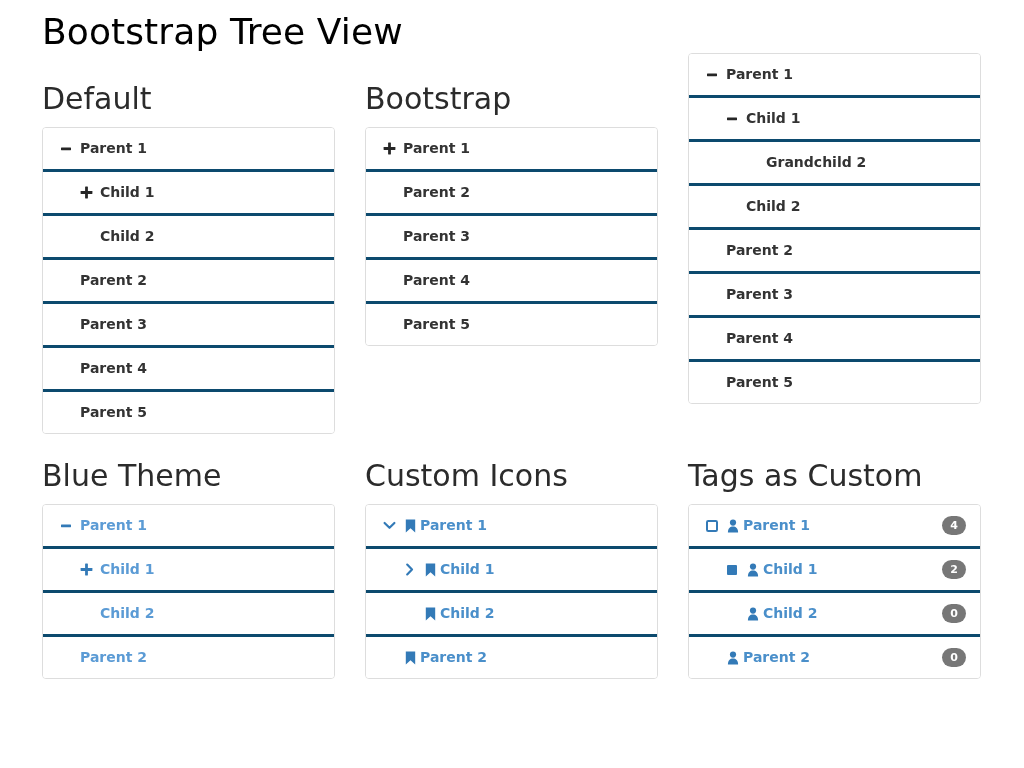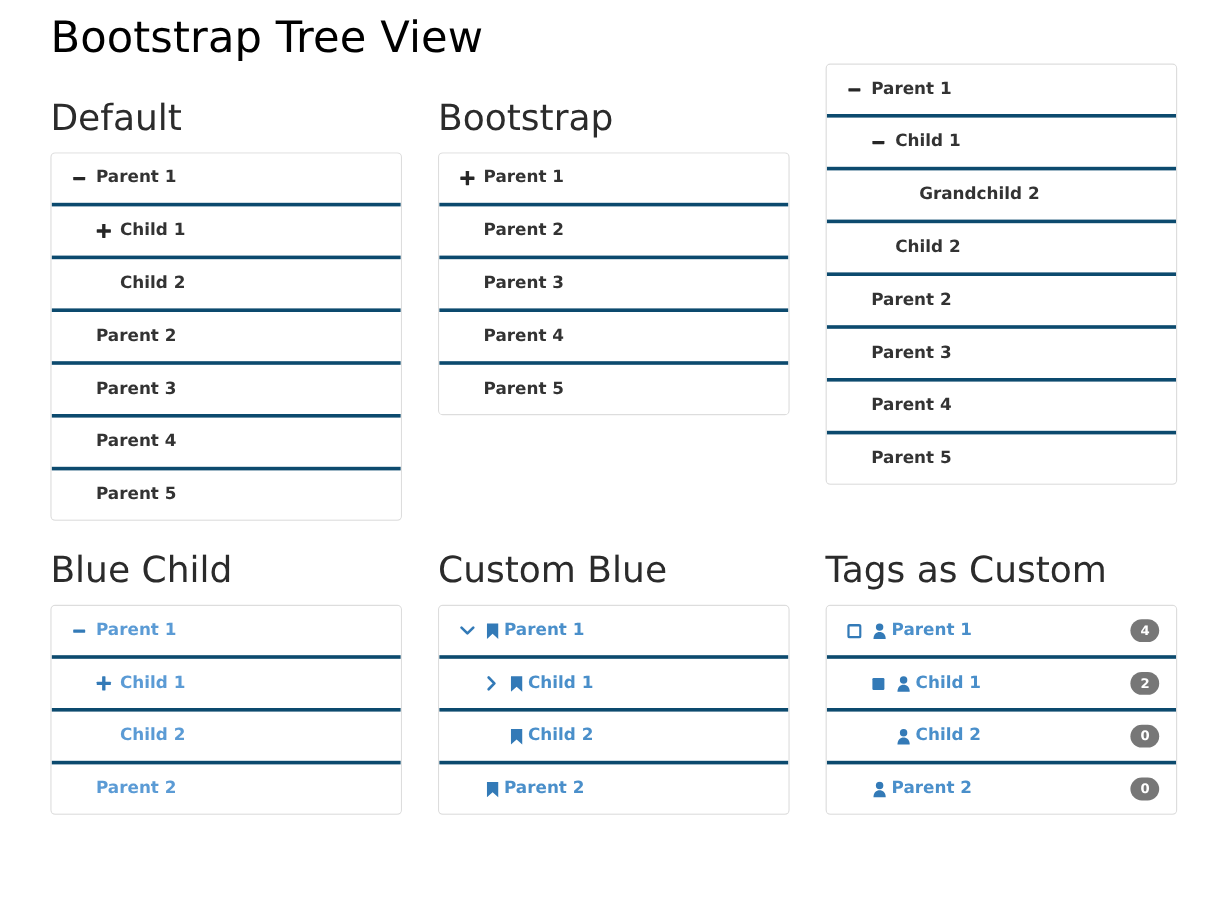--- a/index.html
+++ b/index.html
@@ -252,21 +252,21 @@
               <span class="ec empty"></span>
               <span class="node-label">Parent 5</span>
             </div>
           </div>
         </div>
       </div>
     </div>
   <div class="grid row2" id="row2">
       <div class="col">
         <div class="col-inner">
-          <h2 class="section-heading">Blue Child</h2>
+          <h2 class="section-heading">Blue Theme</h2>
           <div class="tree theme-blue">
             <div class="tree-node">
               <span class="ec">
                 <svg width="12" height="12" viewBox="0 0 12 12" aria-hidden="true">
                   <rect x="1" y="4.6" width="10" height="2.6" rx="0.4" fill="#337ab7"></rect>
                 </svg>
               </span>
               <span class="node-label">Parent 1</span>
             </div>
             <div class="tree-node">
@@ -286,21 +286,21 @@
             </div>
             <div class="tree-node">
               <span class="ec empty"></span>
               <span class="node-label">Parent 2</span>
             </div>
           </div>
         </div>
       </div>
       <div class="col">
         <div class="col-inner">
-          <h2 class="section-heading">Custom Blue</h2>
+          <h2 class="section-heading">Custom Icons</h2>
           <div class="tree theme-icons">
             <div class="tree-node">
               <span class="ec">
                 <svg width="13" height="13" viewBox="0 0 13 13" aria-hidden="true">
                   <path d="M1.6 4 L6.5 8.8 L11.4 4" fill="none" stroke="#337ab7" stroke-width="2.2" stroke-linecap="round" stroke-linejoin="round"></path>
                 </svg>
               </span>
               <span class="nicon">
                 <svg width="11" height="14" viewBox="0 0 11 14" aria-hidden="true">
                   <path d="M0.8 0.6 H10.2 V13.4 L5.5 9.2 L0.8 13.4 Z" fill="#337ab7"></path>

